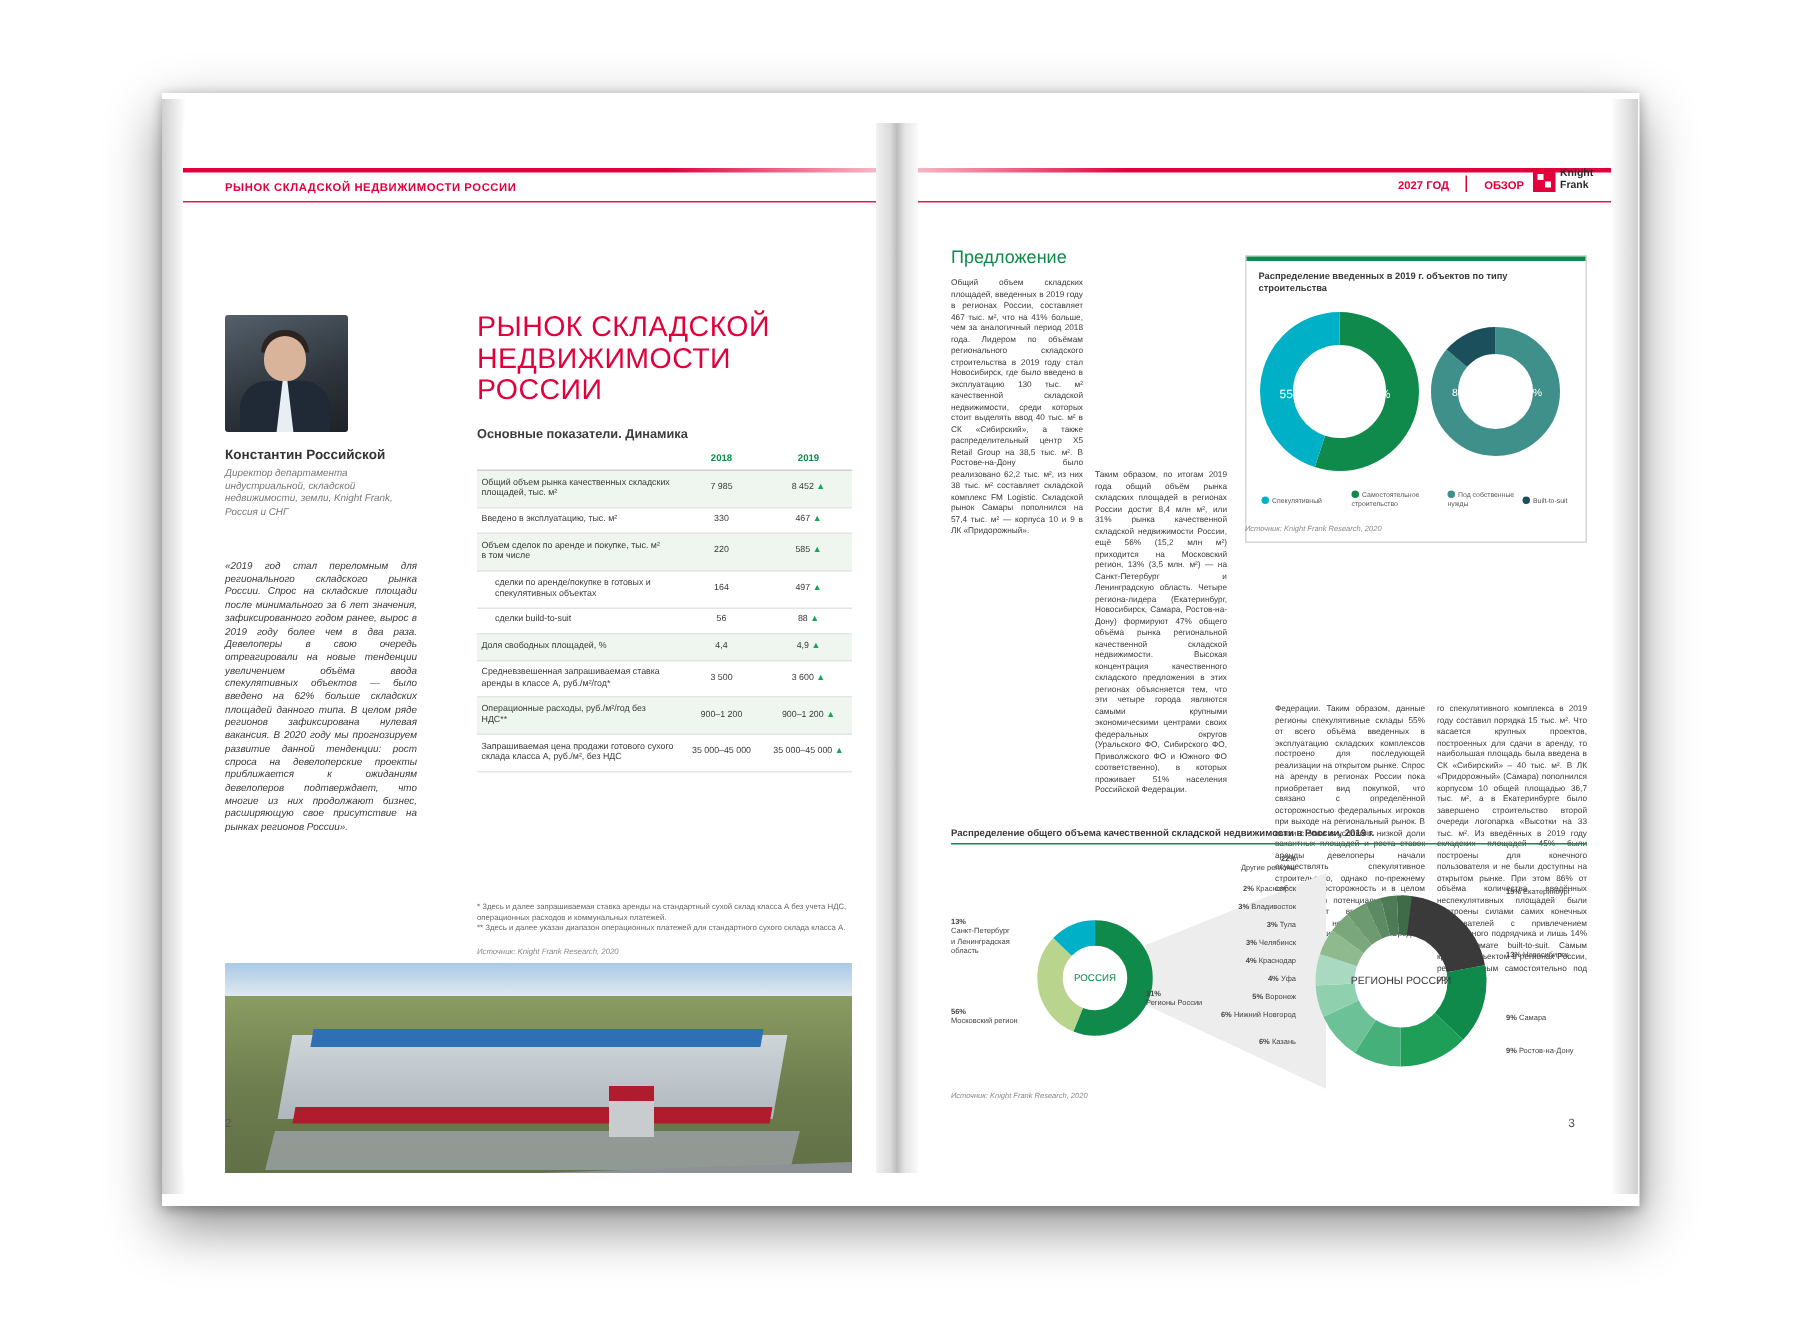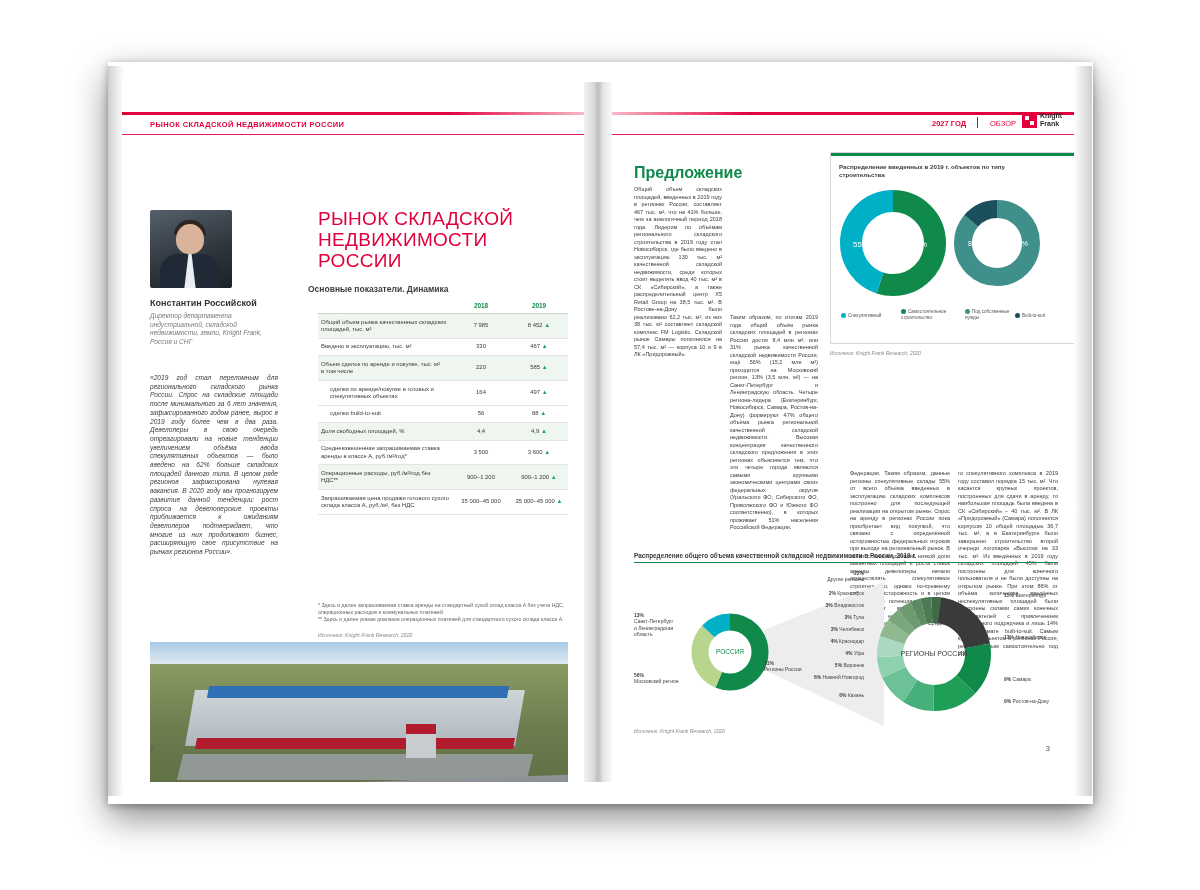--- a/index.html
+++ b/index.html
@@ -36,21 +36,21 @@
   .photo .face{position:absolute;left:26px;top:14px;width:28px;height:30px;border-radius:50% 50% 45% 45%;background:#d9b49a;}
   .photo .hair{position:absolute;left:24px;top:10px;width:32px;height:15px;border-radius:16px 16px 0 0;background:#2b2420;}
   .photo .body{position:absolute;left:10px;top:44px;width:60px;height:36px;border-radius:18px 18px 0 0;background:#1f2a36;}
   .photo .shirt{position:absolute;left:32px;top:44px;width:16px;height:34px;background:#e8eef3;transform:skewX(0deg);clip-path:polygon(40% 0,60% 0,85% 100%,15% 100%);}
 
   .person-name{position:absolute;left:28px;top:216px;font-size:9px;font-weight:bold;color:#333;}
   .person-role{position:absolute;left:28px;top:230px;width:120px;font-size:6.6px;line-height:8.6px;color:#777;font-style:italic;}
 
   .quote{position:absolute;left:28px;top:292px;width:128px;font-size:6.6px;line-height:8.7px;color:#3a3a3a;font-style:italic;text-align:justify;}
 
-  .tbl-title{position:absolute;left:186px;top:202px;font-size:8.5px;font-weight:bold;color:#3c3c3c;}
+  .tbl-title{position:absolute;left:196px;top:202px;font-size:8.5px;font-weight:bold;color:#3c3c3c;}
   .tbl{position:absolute;left:196px;top:216px;width:250px;border-collapse:collapse;font-size:5.9px;color:#3a3a3a;}
   .tbl th{font-size:6.4px;color:#0f8a4a;font-weight:bold;text-align:center;padding:4px 3px;border-bottom:1px solid #cfcfcf;}
   .tbl th.first{text-align:left;color:#3c3c3c;width:128px;}
   .tbl td{padding:4.5px 3px;border-bottom:1px solid #e4e4e4;vertical-align:middle;line-height:7.4px;}
   .tbl td.num{text-align:center;width:52px;}
   .tbl tr.alt td{background:#eef6ef;}
   .tbl tr.indent td.first{padding-left:12px;}
   .up{color:#18a558;font-size:6px;}
   .tblnote{position:absolute;left:196px;top:520px;width:250px;font-size:5.2px;line-height:7px;color:#666;}
   .src{position:absolute;left:196px;top:550px;font-size:5.2px;color:#888;font-style:italic;}
@@ -67,34 +67,34 @@
   .a-lot{position:absolute;left:30px;top:112px;width:350px;height:26px;background:#9aa0a3;transform:skewX(-14deg);opacity:.85;}
   .a-road{position:absolute;left:0;top:140px;width:418px;height:8px;background:#8d9296;transform:rotate(-2deg);}
   .pg-left{position:absolute;left:28px;top:662px;font-size:8px;color:#555;}
 
   
   .rule-right{position:absolute;left:0;top:30px;width:462px;height:3px;
      background:linear-gradient(to left,#e2003c 0%, #e2003c 70%, #f7b7c6 100%);}
   .rule-right2{position:absolute;left:0;top:52px;width:462px;height:1px;background:#e2003c;opacity:.9;}
   .hdr-year{position:absolute;right:108px;top:37px;font-size:7.5px;font-weight:bold;color:#e2003c;}
   .hdr-sep{position:absolute;right:96px;top:35px;width:1px;height:11px;background:#e2003c;}
-  .hdr-obz{position:absolute;right:58px;top:37px;font-size:7.5px;font-weight:normal;color:#e2003c;text-align:right;}
+  .hdr-obz{position:absolute;right:58px;top:37px;font-size:7.5px;font-weight:bold;color:#e2003c;text-align:right;}
   .kf-logo{position:absolute;right:8px;top:30px;width:44px;height:20px;}
   .kf-sq{position:absolute;left:0;top:1px;width:15px;height:15px;background:#e2003c;}
   .kf-sq:after{content:"";position:absolute;left:3px;top:3px;width:4px;height:4px;background:#fff;box-shadow:5px 5px 0 #fff;}
   .kf-txt{position:absolute;left:18px;top:0px;font-size:7px;line-height:8.4px;font-weight:bold;color:#2b2b2b;}
 
-  .sect{position:absolute;left:22px;top:82px;font-size:16px;color:#0f8a4a;font-weight:700;}
+  .sect{position:absolute;left:22px;top:82px;font-size:12px;color:#0f8a4a;font-weight:400;}
   .col{position:absolute;font-size:5.5px;line-height:7.5px;color:#3a3a3a;text-align:justify;}
   .c1{left:22px;top:104px;width:88px;}
   .c2{left:118px;top:232px;width:88px;}
   .c3{left:238px;top:388px;width:100px;}
   .c4{left:346px;top:388px;width:100px;}
 
-  .donutbox{position:absolute;left:218px;top:70px;width:226px;height:190px;border:1px solid #d6d6d6;padding-left:32px;}
+  .donutbox{position:absolute;left:218px;top:88px;width:226px;height:190px;border:1px solid #d6d6d6;}
   .donutbox .bt{position:absolute;left:0;top:0;width:100%;height:3px;background:#0f8a4a;}
   .dbx-title{position:absolute;left:8px;top:10px;width:208px;font-size:6.2px;line-height:8px;color:#3a3a3a;font-weight:bold;}
   .lg{position:absolute;font-size:4.6px;color:#555;line-height:6px;}
   .lgdot{display:inline-block;width:5px;height:5px;border-radius:50%;margin-right:2px;vertical-align:-1px;}
   .srcsm{position:absolute;left:218px;top:268px;font-size:5px;color:#888;font-style:italic;}
 
   .bigchart-title{position:absolute;left:22px;top:470px;width:424px;font-size:6.4px;color:#3a3a3a;font-weight:bold;border-bottom:1px solid #0f8a4a;padding-bottom:3px;}
   .bigchart{position:absolute;left:22px;top:486px;width:424px;height:170px;}
   .reglbl{position:absolute;font-size:5px;color:#444;line-height:6.4px;}
   .srcbig{position:absolute;left:22px;top:646px;font-size:5px;color:#888;font-style:italic;}

